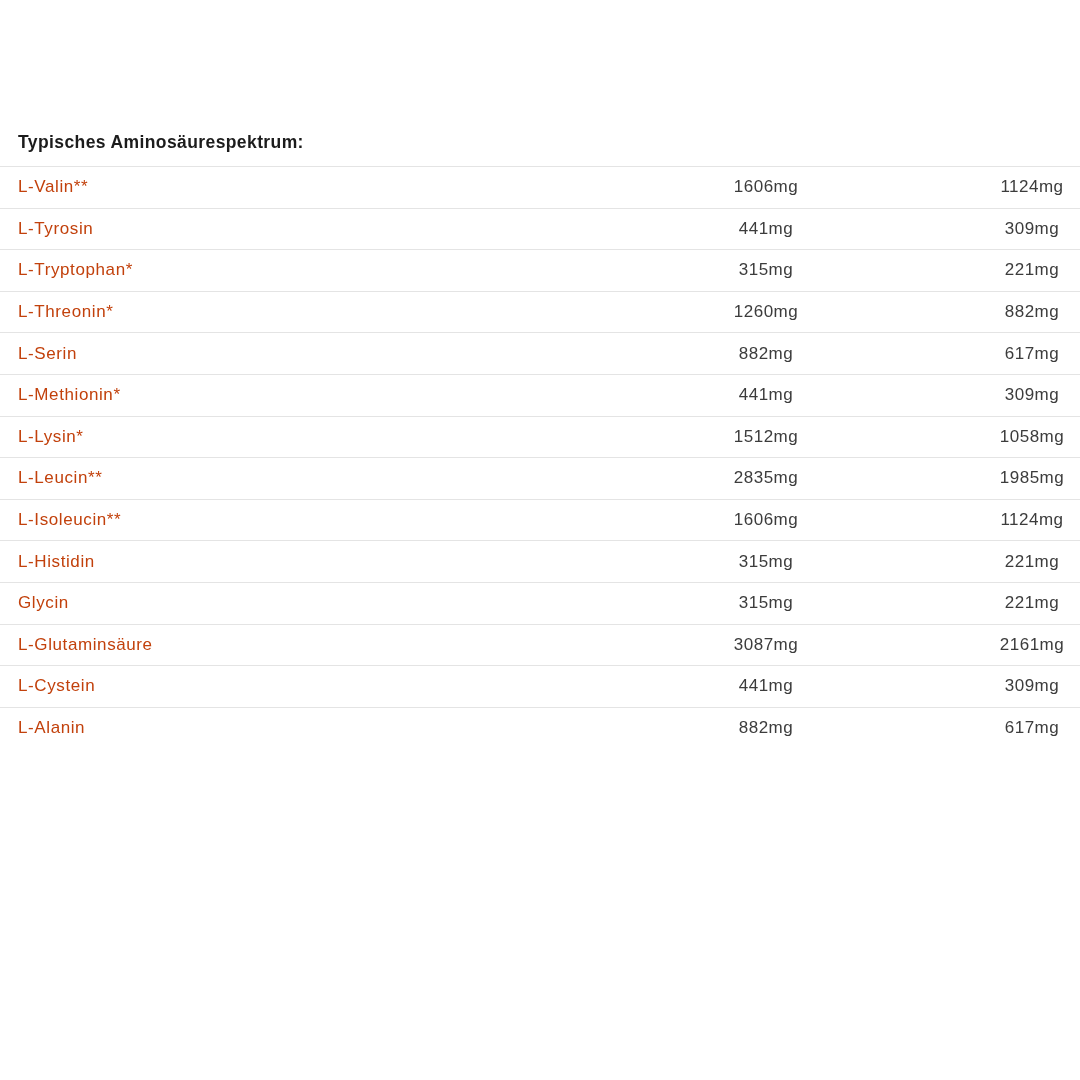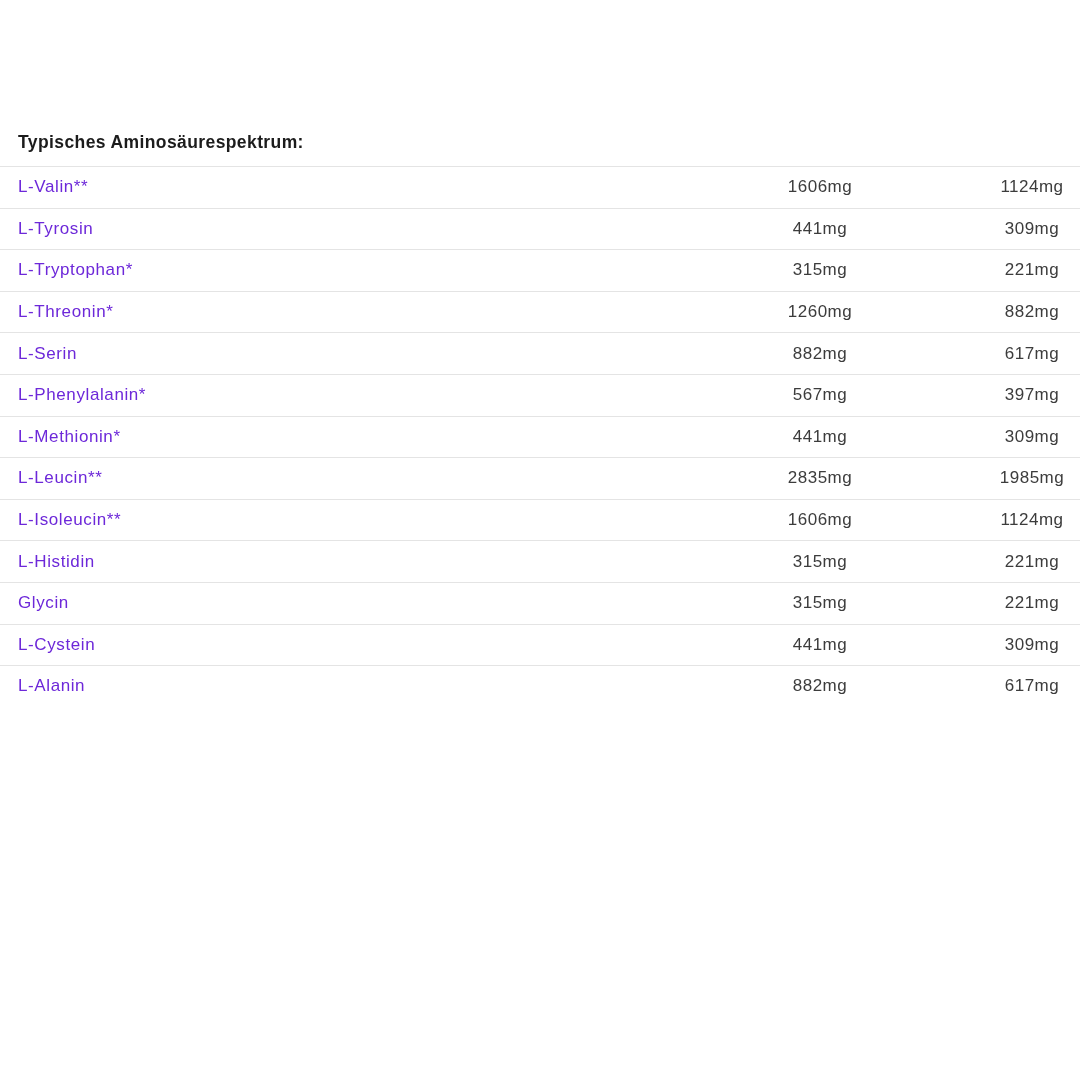--- a/index.html
+++ b/index.html
@@ -38,33 +38,33 @@
     height: 41.6px;
     border-top: 1px solid #e4e4e4;
   }
   .row .name {
     position: absolute;
     left: 18px;
     top: 50%;
     transform: translateY(-50%);
     font-size: 17px;
     letter-spacing: 0.6px;
-    color: #6d28d9;
+    color: #c2410c;
     white-space: nowrap;
   }
   .row .val {
     position: absolute;
     top: 50%;
     transform: translate(-50%, -50%);
     font-size: 17px;
     letter-spacing: 0.5px;
     color: #3c3c3c;
     white-space: nowrap;
   }
-  .row .v1 { left: 820px; }
+  .row .v1 { left: 766px; }
   .row .v2 { left: 1032px; }
 </style>
 </head>
 <body>
 
 <div class="canvas">
 
   <div class="section-title">Typisches Aminosäurespektrum:</div>
 
   <div class="amino-table">
@@ -93,32 +93,32 @@
       <span class="val v2">882mg</span>
     </div>
 
     <div class="row">
       <span class="name">L-Serin</span>
       <span class="val v1">882mg</span>
       <span class="val v2">617mg</span>
     </div>
 
 
-    <div class="row">
-      <span class="name">L-Phenylalanin*</span>
-      <span class="val v1">567mg</span>
-      <span class="val v2">397mg</span>
-    </div>
 
     <div class="row">
       <span class="name">L-Methionin*</span>
       <span class="val v1">441mg</span>
       <span class="val v2">309mg</span>
     </div>
 
+    <div class="row">
+      <span class="name">L-Lysin*</span>
+      <span class="val v1">1512mg</span>
+      <span class="val v2">1058mg</span>
+    </div>
 
     <div class="row">
       <span class="name">L-Leucin**</span>
       <span class="val v1">2835mg</span>
       <span class="val v2">1985mg</span>
     </div>
 
     <div class="row">
       <span class="name">L-Isoleucin**</span>
       <span class="val v1">1606mg</span>
@@ -131,20 +131,25 @@
       <span class="val v2">221mg</span>
     </div>
 
     <div class="row">
       <span class="name">Glycin</span>
       <span class="val v1">315mg</span>
       <span class="val v2">221mg</span>
     </div>
 
 
+    <div class="row">
+      <span class="name">L-Glutaminsäure</span>
+      <span class="val v1">3087mg</span>
+      <span class="val v2">2161mg</span>
+    </div>
 
     <div class="row">
       <span class="name">L-Cystein</span>
       <span class="val v1">441mg</span>
       <span class="val v2">309mg</span>
     </div>
 
 
 
     <div class="row">

